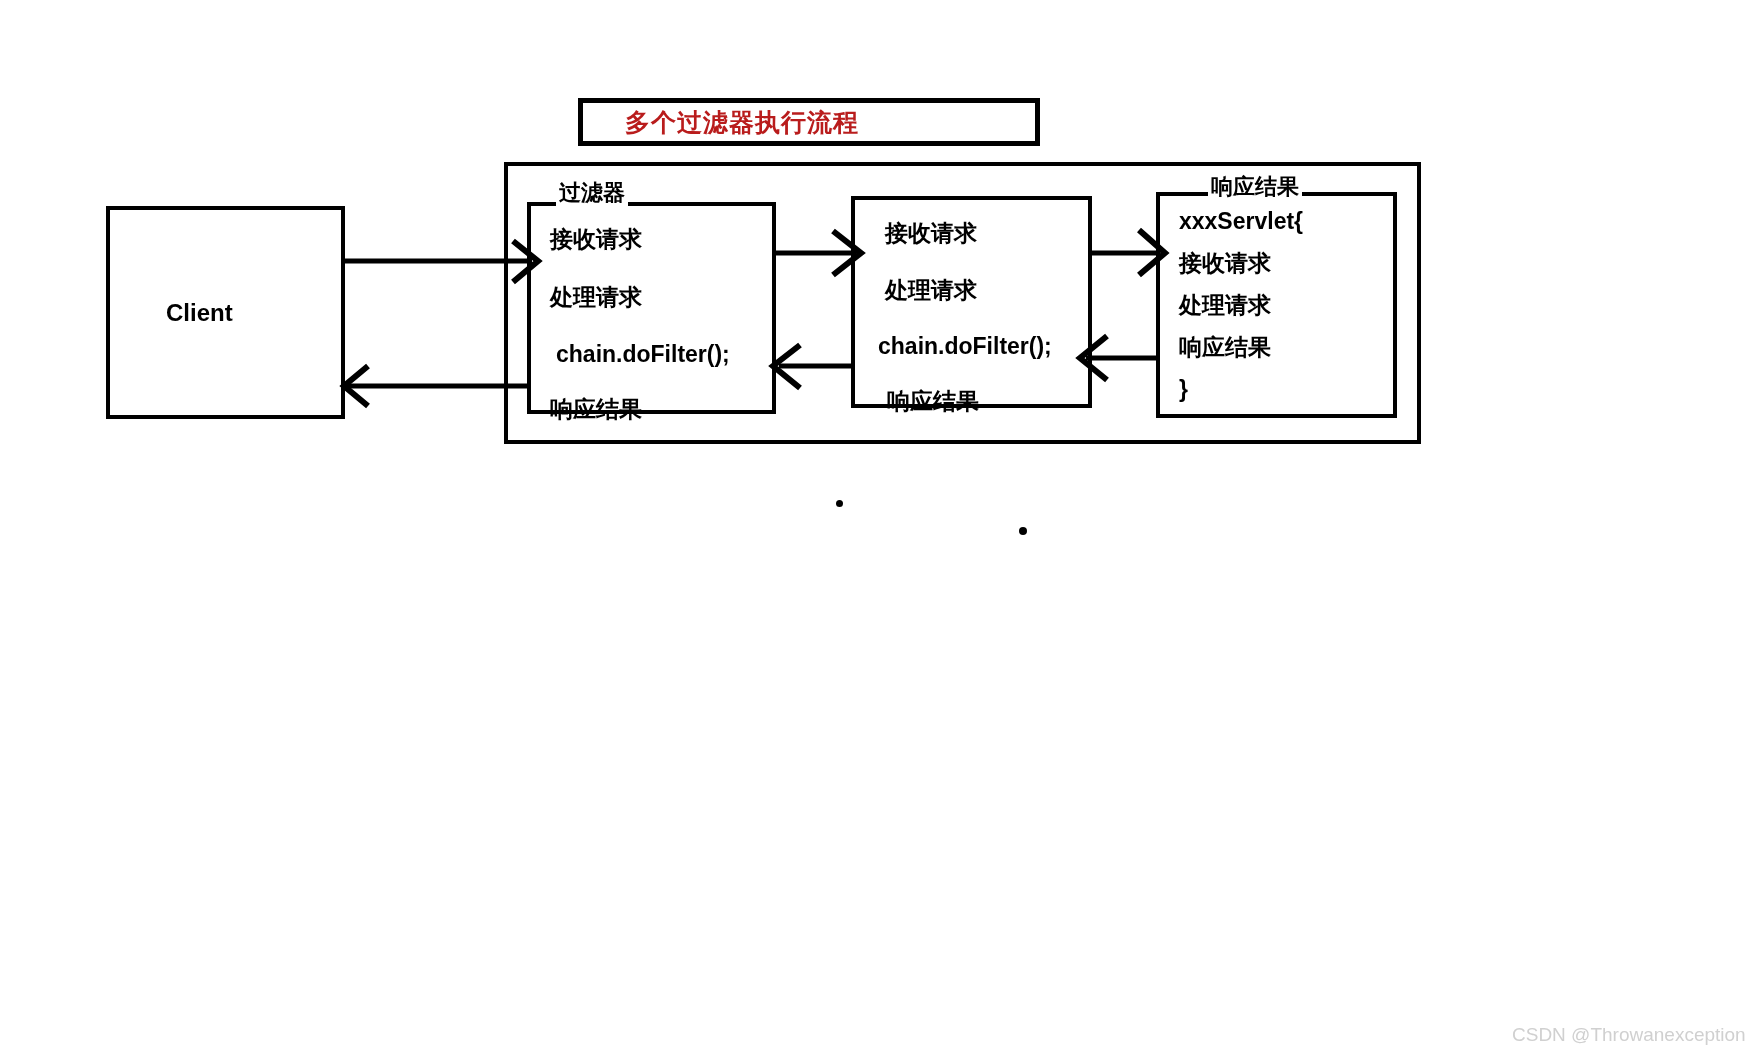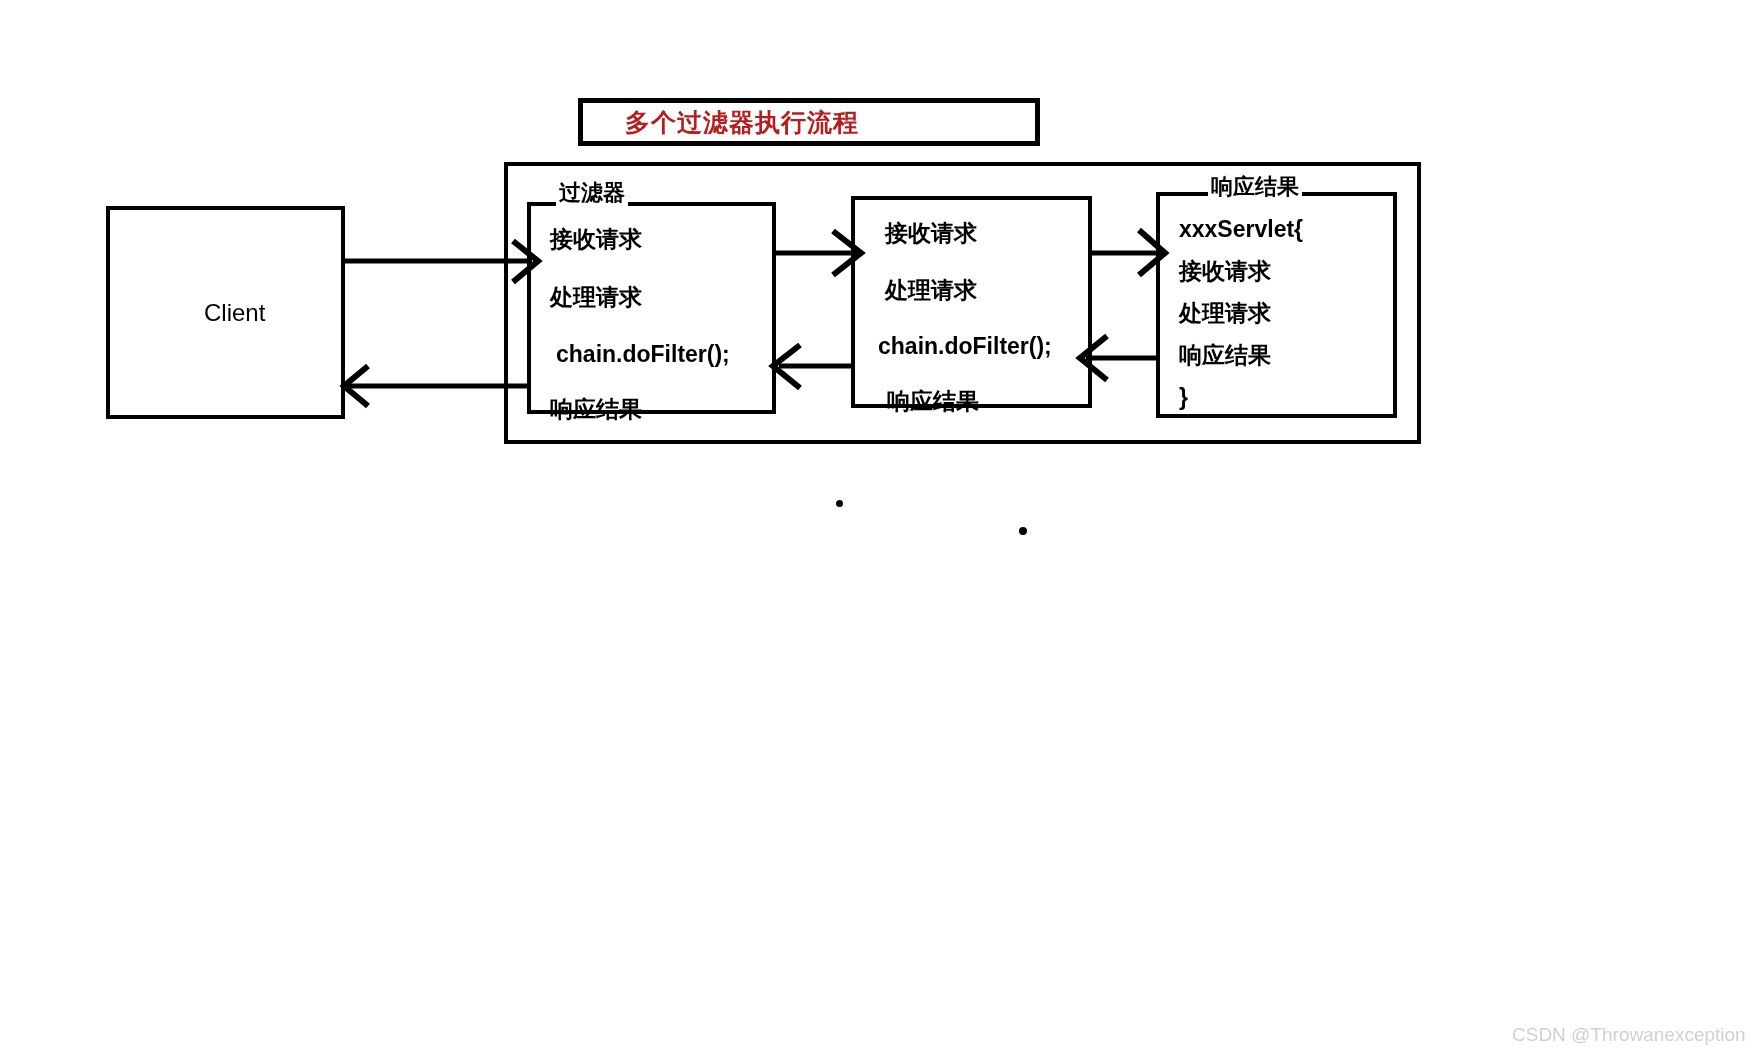--- a/index.html
+++ b/index.html
@@ -96,44 +96,43 @@
     width: 239px;
     height: 213px;
     border-width: 4px;
     z-index: 5;
     display: flex;
     align-items: center;
     justify-content: flex-start;
   }
   .client-text {
     font-size: 24px;
-    font-weight: normal;
+    font-weight: bold;
     color: #000000;
     padding-left: 56px;
-    margin-left: 38px;
   }
   .line-item {
     font-size: 23px;
     font-weight: bold;
     color: #000000;
     white-space: nowrap;
     line-height: 1;
   }
   .box-filter-1 .line-item { padding: 0 0 0 19px; }
   .box-filter-2 .line-item { padding: 0 0 0 30px; }
   .box-target  .line-item { padding: 0 0 0 19px; }
   .box-filter-1 .line-item:nth-child(1) { margin-top: 12px; }
   .box-filter-1 .line-item:nth-child(2) { margin-top: 35px; }
   .box-filter-1 .line-item:nth-child(3) { margin-top: 34px; padding-left: 25px; }
   .box-filter-1 .line-item:nth-child(4) { margin-top: 32px; }
   .box-filter-2 .line-item:nth-child(1) { margin-top: 12px; }
   .box-filter-2 .line-item:nth-child(2) { margin-top: 34px; }
   .box-filter-2 .line-item:nth-child(3) { margin-top: 33px; padding-left: 23px; }
   .box-filter-2 .line-item:nth-child(4) { margin-top: 32px; padding-left: 32px; }
-  .box-target .line-item:nth-child(1) { margin-top: 12px; }
+  .box-target .line-item:nth-child(1) { margin-top: 4px; }
   .box-target .line-item:nth-child(2) { margin-top: 19px; }
   .box-target .line-item:nth-child(3) { margin-top: 19px; }
   .box-target .line-item:nth-child(4) { margin-top: 19px; }
   .box-target .line-item:nth-child(5) { margin-top: 19px; }
   svg.arrows {
     position: absolute;
     left: 0;
     top: 0;
     width: 1756px;
     height: 1064px;

